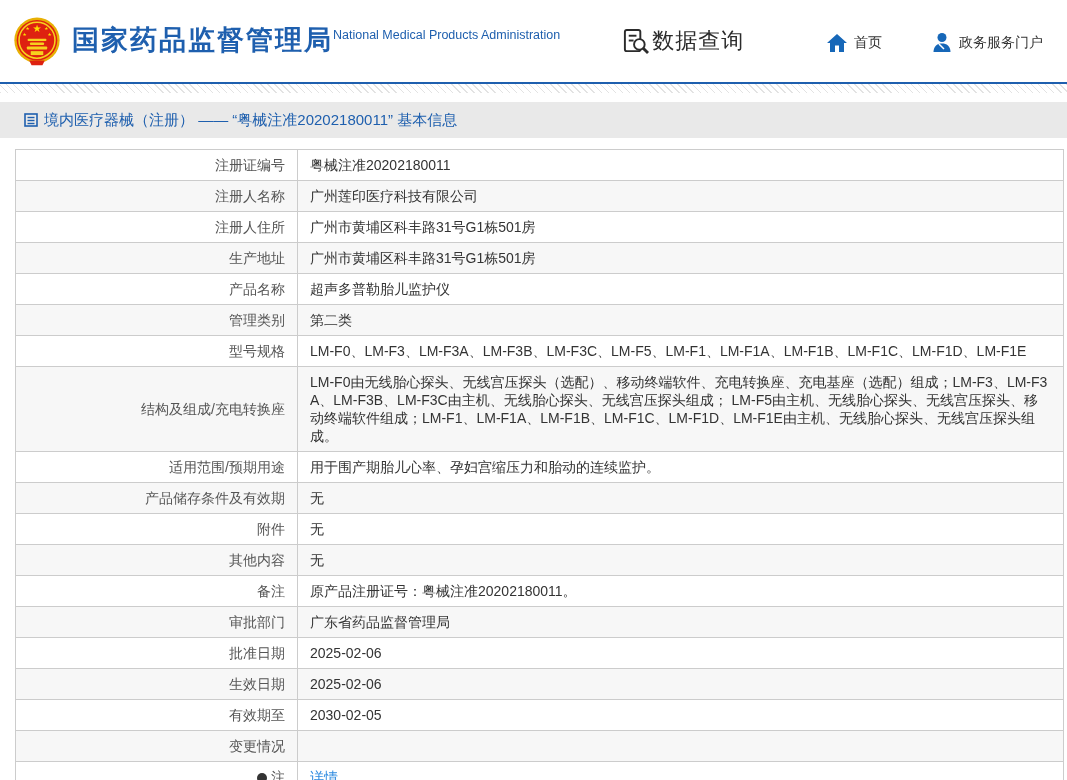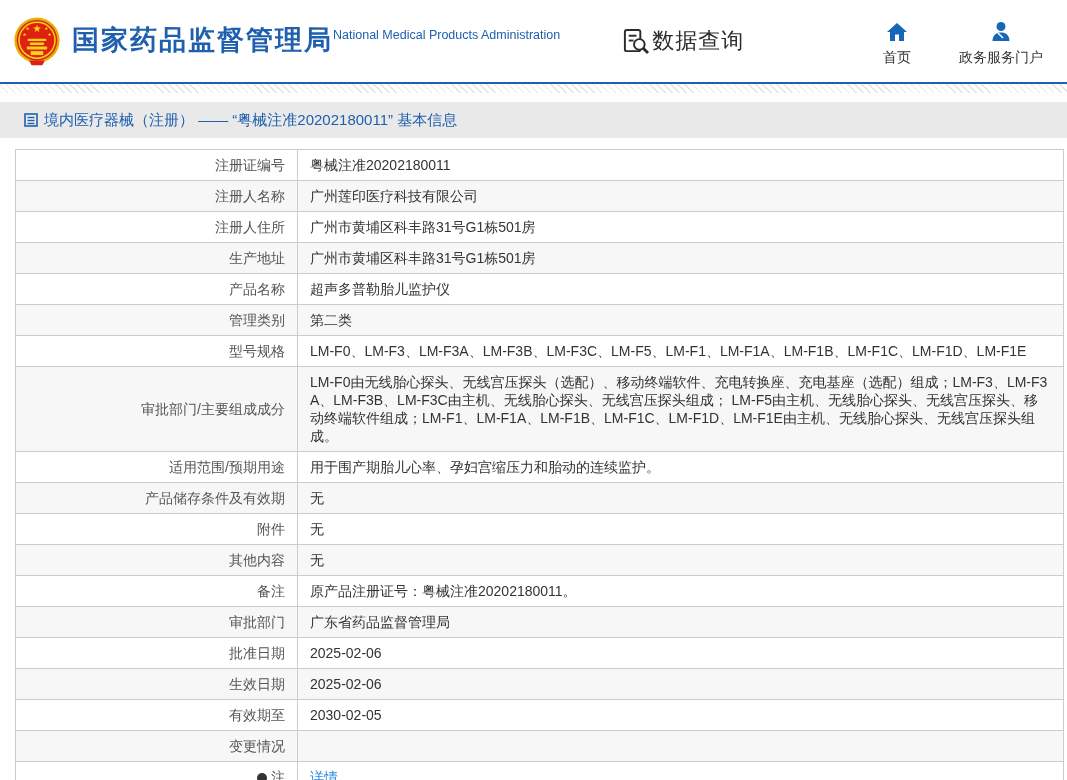--- a/index.html
+++ b/index.html
@@ -20,21 +20,21 @@
   .header{height:82px;display:flex;align-items:center;padding:0 24px 0 12px;background:#fff}
   .logo-group{display:flex;align-items:center;gap:10px}
   .emblem{width:50px;height:50px;flex:0 0 auto}
   .org-names{display:flex;line-height:1.15}
   .org-zh{font-size:27px;font-weight:bold;color:var(--brand-blue);letter-spacing:2px}
   .org-en{font-size:12.5px;color:var(--brand-blue);margin-top:3px}
   .query-group{display:flex;align-items:center;gap:3px;margin-left:62px;cursor:pointer}
   .query-label{font-size:22px;color:var(--icon-dark);letter-spacing:1px}
   .header-spacer{flex:1}
   .top-nav{display:flex;gap:48px;align-items:flex-start;padding-top:4px}
-  .nav-item{display:flex;flex-direction:column;align-items:center;gap:5px;cursor:pointer}
+  .nav-item{display:flex;flex-direction:row;align-items:center;gap:5px;cursor:pointer}
   .nav-item svg{width:24px;height:24px}
   .nav-label{font-size:14px;color:var(--text-dark)}
 
   .blue-rule{height:2px;background:var(--brand-blue)}
   .hatch-band{height:9px;background:repeating-linear-gradient(45deg,#e3e3e3 0 1px,#ffffff 1px 5px)}
 
   
   .breadcrumb{margin-top:9px;height:36px;background:var(--crumb-bg);display:flex;align-items:center;padding:0 24px;gap:6px}
   .breadcrumb-text{font-size:15px;color:var(--brand-blue)}
 
@@ -144,21 +144,21 @@
         </tr>
         <tr>
           <th>管理类别</th>
           <td>第二类</td>
         </tr>
         <tr>
           <th>型号规格</th>
           <td>LM-F0、LM-F3、LM-F3A、LM-F3B、LM-F3C、LM-F5、LM-F1、LM-F1A、LM-F1B、LM-F1C、LM-F1D、LM-F1E</td>
         </tr>
         <tr>
-          <th>审批部门/主要组成成分</th>
+          <th>结构及组成/充电转换座</th>
           <td>LM-F0由无线胎心探头、无线宫压探头（选配）、移动终端软件、充电转换座、充电基座（选配）组成；LM-F3、LM-F3A、LM-F3B、LM-F3C由主机、无线胎心探头、无线宫压探头组成； LM-F5由主机、无线胎心探头、无线宫压探头、移动终端软件组成；LM-F1、LM-F1A、LM-F1B、LM-F1C、LM-F1D、LM-F1E由主机、无线胎心探头、无线宫压探头组成。</td>
         </tr>
         <tr>
           <th>适用范围/预期用途</th>
           <td>用于围产期胎儿心率、孕妇宫缩压力和胎动的连续监护。</td>
         </tr>
         <tr>
           <th>产品储存条件及有效期</th>
           <td>无</td>
         </tr>

